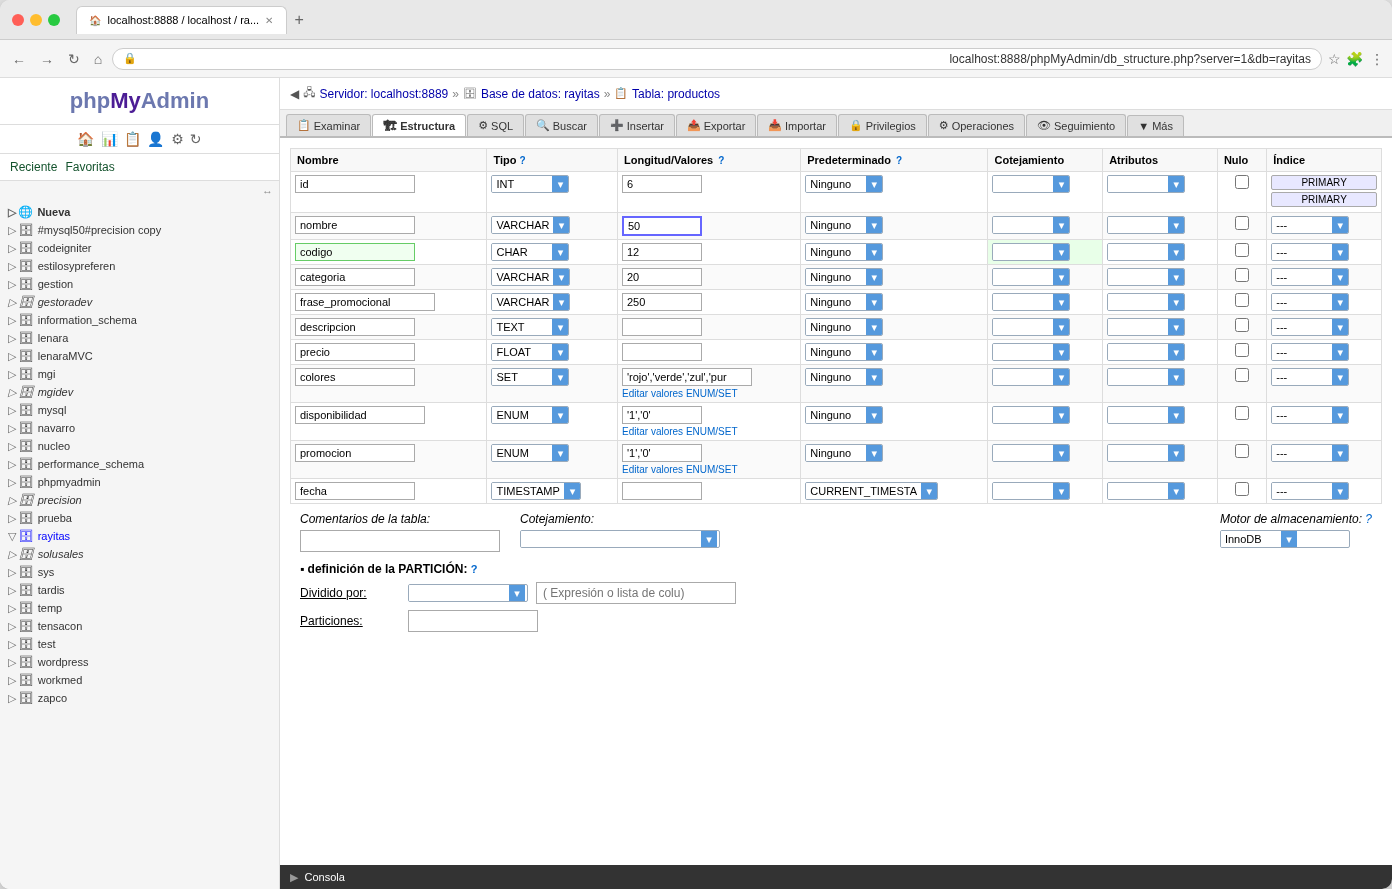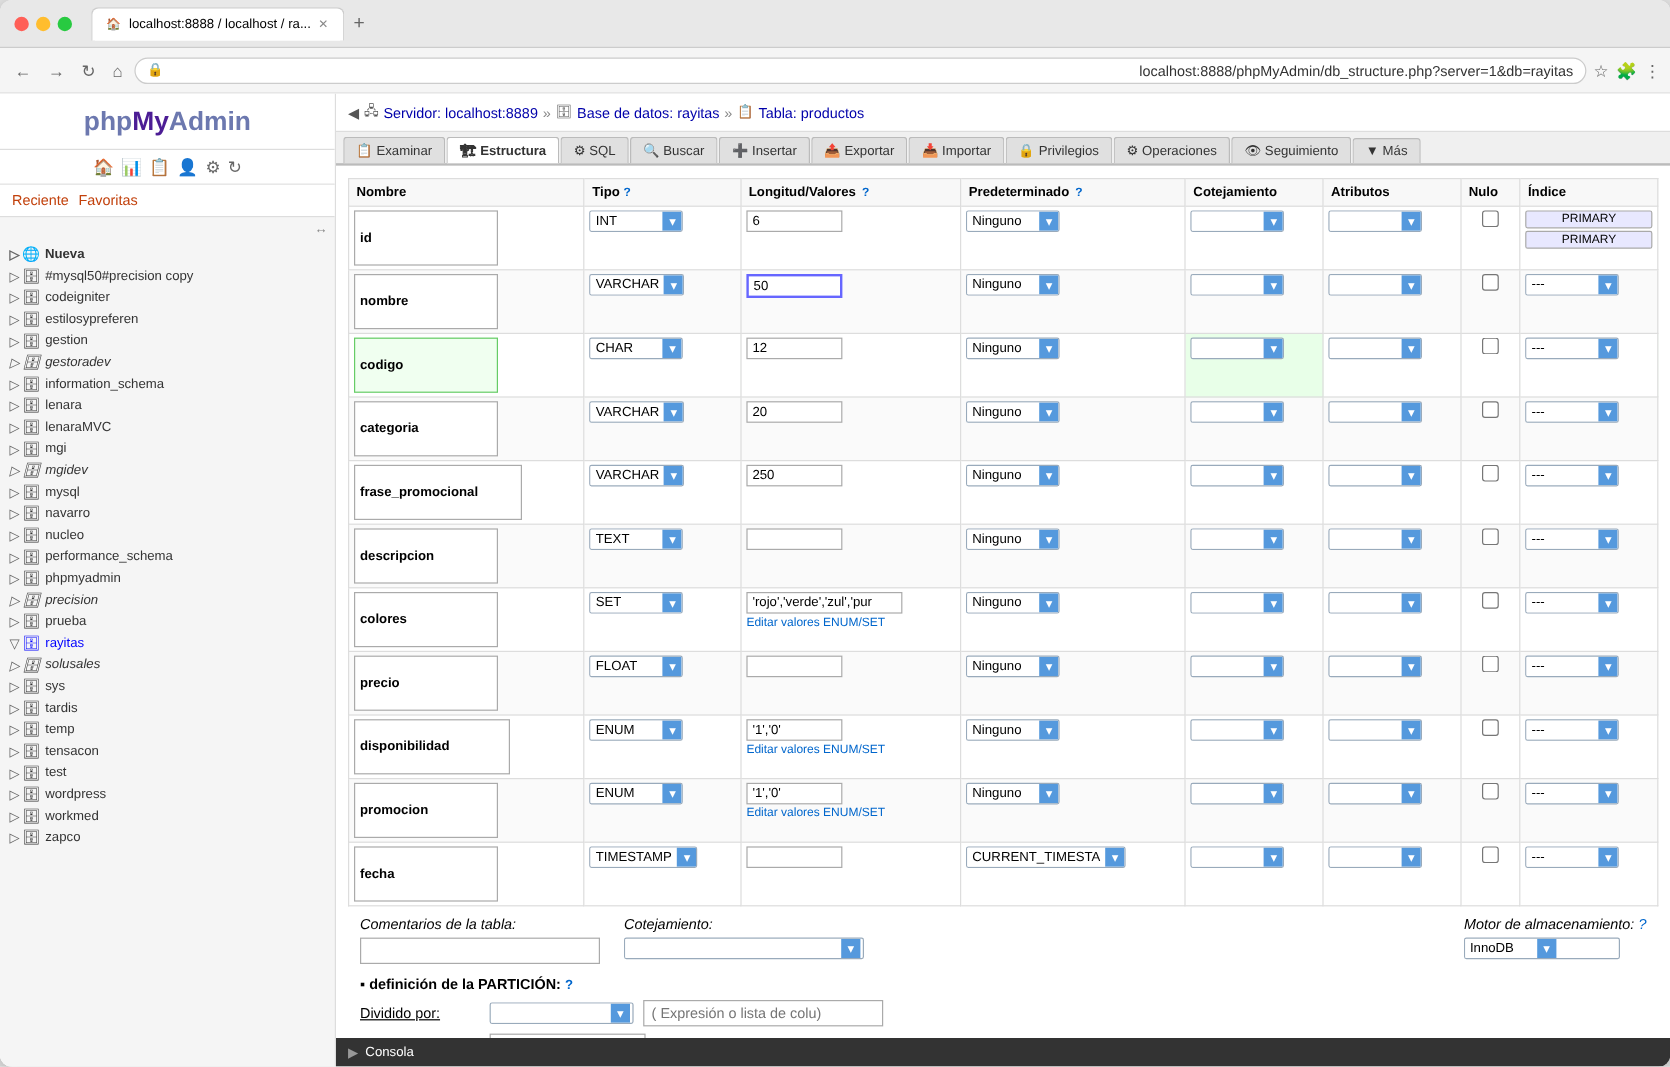--- a/index.html
+++ b/index.html
@@ -32,21 +32,21 @@
     
     .sidebar { width: 280px; background: #f5f5f5; border-right: 1px solid #ddd; display: flex; flex-direction: column; overflow: hidden; }
     .pma-logo { background: #fff; padding: 10px; text-align: center; border-bottom: 1px solid #ddd; }
     .logo-text { font-size: 22px; font-weight: bold; }
     .logo-php { color: #6c78af; }
     .logo-my { color: #4c1d95; }
     .logo-admin { color: #6c78af; }
     .sidebar-icons { display: flex; justify-content: center; gap: 6px; padding: 6px; background: #fff; border-bottom: 1px solid #ddd; }
     .sidebar-icon-btn { font-size: 14px; color: #666; cursor: pointer; }
     .sidebar-nav { display: flex; gap: 8px; padding: 6px 10px; background: #fff; border-bottom: 1px solid #ddd; }
-    .sidebar-nav-item { font-size: 12px; color: #c2410c; cursor: pointer; }
+    .sidebar-nav-item { font-size: 12px; color: #14532d; cursor: pointer; }
     .sidebar-collapse { text-align: right; padding: 2px 6px; }
     .sidebar-collapse-btn { font-size: 11px; color: #888; cursor: pointer; }
     .db-list { flex: 1; overflow-y: auto; padding: 4px 0; }
     .db-item { display: flex; align-items: center; padding: 2px 8px; cursor: pointer; font-size: 11px; color: #333; }
     .db-item.active { color: #00f; }
     .db-item.italic { font-style: italic; }
     .db-item .db-icon { margin-right: 4px; font-size: 12px; }
     .db-expand { margin-right: 2px; color: #666; }
     .nueva-item { font-weight: bold; color: #333; }
 
@@ -71,21 +71,21 @@
     .agregar-input { border: 1px solid #aaa; padding: 3px 6px; font-size: 12px; width: 40px; }
     .columnas-label { font-size: 12px; }
     .continuar-btn { background: #f0f0f0; border: 1px solid #aaa; padding: 3px 10px; font-size: 12px; cursor: pointer; border-radius: 2px; }
 
     
     .structure-table { width: 100%; border-collapse: collapse; font-size: 11px; }
     .structure-table th { background: #f8f8f8; border: 1px solid #ddd; padding: 5px 6px; text-align: left; font-size: 11px; white-space: nowrap; }
     .structure-table td { border: 1px solid #ddd; padding: 3px 4px; vertical-align: top; background: #fff; }
     .structure-table tr:nth-child(even) td { background: #fafafa; }
     .field-name-cell { min-width: 100px; }
-    .field-name-input { border: 1px solid #aaa; padding: 16px 4px; font-size: 11px; width: 120px; background: #fff; font-weight: bold; }
+    .field-name-input { border: 1px solid #aaa; padding: 2px 4px; font-size: 11px; width: 120px; background: #fff; }
     .field-name-input.highlighted { border: 1px solid #6c6; background: #f0fff0; }
     .length-input { border: 1px solid #aaa; padding: 2px 4px; font-size: 11px; width: 80px; }
     .length-input.active { border: 2px solid #66f; background: #fff; }
     .nulo-check { width: 14px; height: 14px; }
     .primary-badge { background: #e8e8ff; border: 1px solid #aaa; padding: 1px 4px; font-size: 10px; border-radius: 2px; display: block; text-align: center; margin-bottom: 2px; }
     .enum-edit-link { color: #0066cc; text-decoration: none; font-size: 10px; display: block; margin-top: 2px; }
 
     
     .bottom-section { padding: 8px 10px; }
     .comments-cotejamiento-row { display: flex; align-items: flex-start; gap: 20px; margin-bottom: 10px; }
@@ -643,73 +643,73 @@
               <td>
                 <div class="blue-arrow-select">
                   <select><option>---</option></select>
                   <div class="arrow-btn">▾</div>
                 </div>
               </td>
             </tr>
 
             <tr>
               <td class="field-name-cell">
+                <input type="text" class="field-name-input" value="precio" style="">
+              </td>
+              <td class="type-cell">
+                <div class="blue-arrow-select">
+                  <select><option>FLOAT</option></select>
+                  <div class="arrow-btn">▾</div>
+                </div>
+              </td>
+              <td>
+                <input type="text" class="length-input" value="" style="">
+              </td>
+              <td>
+                <div class="blue-arrow-select">
+                  <select><option>Ninguno</option></select>
+                  <div class="arrow-btn">▾</div>
+                </div>
+              </td>
+              <td>
+                <div class="blue-arrow-select">
+                  <select><option></option></select>
+                  <div class="arrow-btn">▾</div>
+                </div>
+              </td>
+              <td>
+                <div class="blue-arrow-select">
+                  <select><option></option></select>
+                  <div class="arrow-btn">▾</div>
+                </div>
+              </td>
+              <td style="text-align:center;">
+                <input type="checkbox" class="nulo-check" style="">
+              </td>
+              <td>
+                <div class="blue-arrow-select">
+                  <select><option>---</option></select>
+                  <div class="arrow-btn">▾</div>
+                </div>
+              </td>
+            </tr>
+
+            <tr>
+              <td class="field-name-cell">
                 <input type="text" class="field-name-input" value="colores" style="">
               </td>
               <td class="type-cell">
                 <div class="blue-arrow-select">
                   <select><option>SET</option></select>
                   <div class="arrow-btn">▾</div>
                 </div>
               </td>
               <td>
                 <input type="text" class="length-input" value="'rojo','verde','zul','pur" style="width: 130px;">
                 <a class="enum-edit-link">Editar valores ENUM/SET</a>
-              </td>
-              <td>
-                <div class="blue-arrow-select">
-                  <select><option>Ninguno</option></select>
-                  <div class="arrow-btn">▾</div>
-                </div>
-              </td>
-              <td>
-                <div class="blue-arrow-select">
-                  <select><option></option></select>
-                  <div class="arrow-btn">▾</div>
-                </div>
-              </td>
-              <td>
-                <div class="blue-arrow-select">
-                  <select><option></option></select>
-                  <div class="arrow-btn">▾</div>
-                </div>
-              </td>
-              <td style="text-align:center;">
-                <input type="checkbox" class="nulo-check" style="">
-              </td>
-              <td>
-                <div class="blue-arrow-select">
-                  <select><option>---</option></select>
-                  <div class="arrow-btn">▾</div>
-                </div>
-              </td>
-            </tr>
-
-            <tr>
-              <td class="field-name-cell">
-                <input type="text" class="field-name-input" value="precio" style="">
-              </td>
-              <td class="type-cell">
-                <div class="blue-arrow-select">
-                  <select><option>FLOAT</option></select>
-                  <div class="arrow-btn">▾</div>
-                </div>
-              </td>
-              <td>
-                <input type="text" class="length-input" value="" style="">
               </td>
               <td>
                 <div class="blue-arrow-select">
                   <select><option>Ninguno</option></select>
                   <div class="arrow-btn">▾</div>
                 </div>
               </td>
               <td>
                 <div class="blue-arrow-select">
                   <select><option></option></select>

